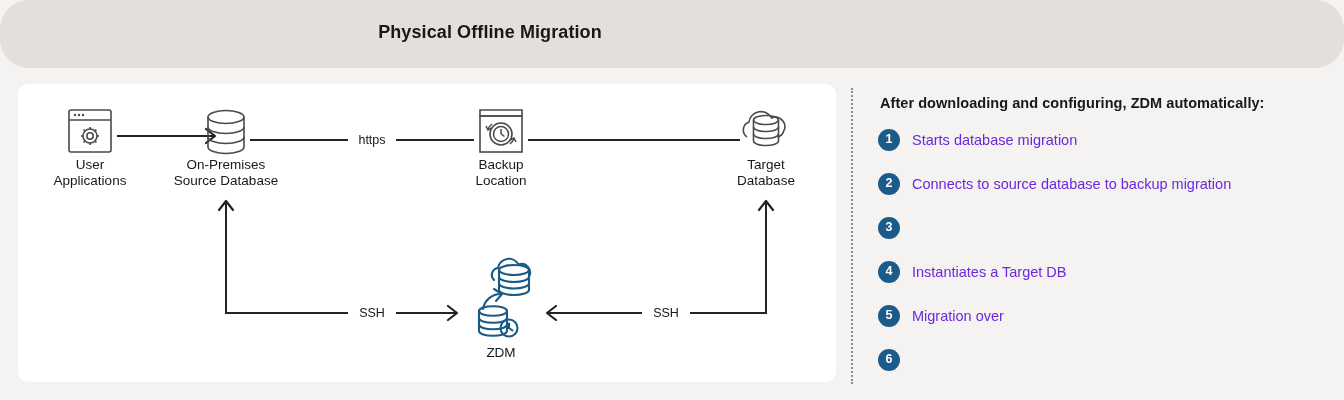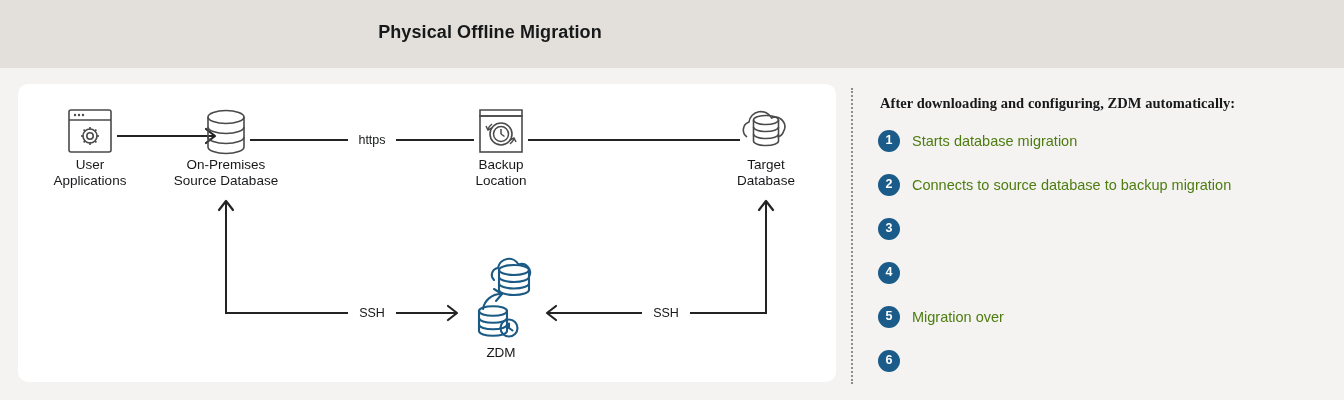--- a/index.html
+++ b/index.html
@@ -7,20 +7,21 @@
     width:1344px;height:400px;
     background:#f4f3f1;
     font-family:"Liberation Sans", sans-serif;
     color:#1b1b1b;
     overflow:hidden;
     position:relative;
   }
   #header-bar{
     position:absolute;left:0;top:0;width:1344px;height:68px;
     background:#e3e0db;
+    border-radius:29px;
   }
   #page-title{
     position:absolute;left:0;top:22px;width:980px;
     text-align:center;
     font-size:18px;font-weight:bold;color:#17181a;
     letter-spacing:.1px;
   }
   #diagram-card{
     position:absolute;left:18px;top:84px;width:818px;height:298px;
     background:#ffffff;border-radius:10px;
@@ -28,37 +29,37 @@
   #diagram-svg{position:absolute;left:0;top:0;}
   #divider{
     position:absolute;left:851px;top:88px;width:0;height:296px;
     border-left:2px dotted #8d8d8d;
   }
   #right-panel{
     position:absolute;left:878px;top:95px;width:450px;
   }
   #panel-heading{
     font-size:14.5px;font-weight:bold;color:#17181a;
-    margin:0 0 14px 2px;letter-spacing:.05px;font-family:Liberation Serif, serif;
+    margin:0 0 14px 2px;letter-spacing:.05px;
   }
   .step-row{
     display:flex;align-items:center;
     height:29px;margin-bottom:15px;
   }
   .step-badge{
     flex:0 0 auto;
     width:22px;height:22px;border-radius:50%;
     background:#1b5b8a;color:#ffffff;
     font-size:12.5px;font-weight:bold;
     display:flex;align-items:center;justify-content:center;
     line-height:1;
   }
   .step-text{
     margin-left:12px;
-    font-size:14.5px;color:#4d7c0f;
+    font-size:14.5px;color:#6d28d9;
     white-space:nowrap;
   }
   .node-label{
     font-size:13.5px;fill:#17181a;
     font-family:"Liberation Sans", sans-serif;
   }
   .edge-label{
     font-size:12.5px;fill:#17181a;
     font-family:"Liberation Sans", sans-serif;
   }
@@ -198,20 +199,21 @@
   </div>
   <div class="step-row">
     <div class="step-badge">2</div>
     <div class="step-text">Connects to source database to backup migration</div>
   </div>
   <div class="step-row">
     <div class="step-badge">3</div>
   </div>
   <div class="step-row">
     <div class="step-badge">4</div>
+    <div class="step-text">Instantiates a Target DB</div>
   </div>
   <div class="step-row">
     <div class="step-badge">5</div>
     <div class="step-text">Migration over</div>
   </div>
   <div class="step-row">
     <div class="step-badge">6</div>
   </div>
 </div>
 

